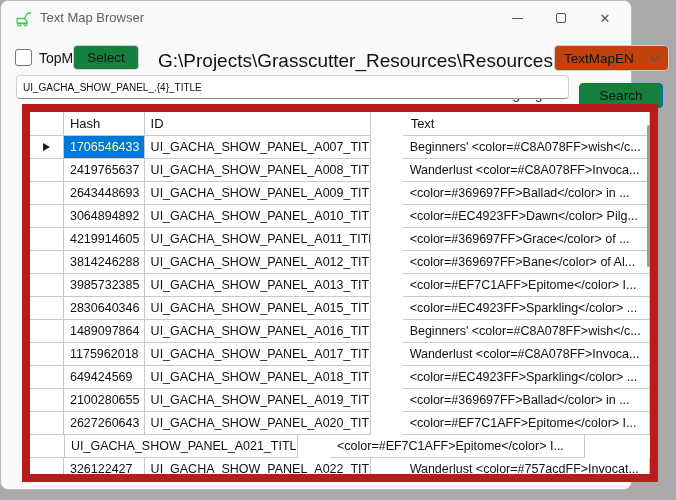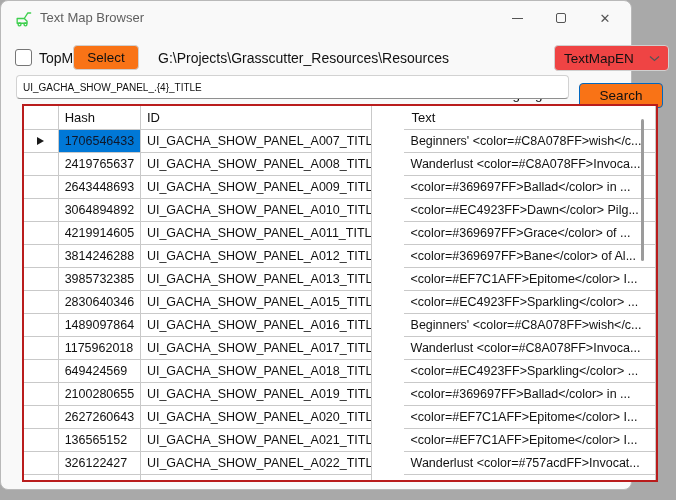--- a/index.html
+++ b/index.html
@@ -16,52 +16,52 @@
   .winbtns { position:absolute; right:4px; top:0; height:34px; display:flex; }
   .winbtn { width:44px; height:34px; display:flex; align-items:center; justify-content:center; }
   .glyph-min { width:11px; height:1px; background:#555; }
   .glyph-max { width:10px; height:10px; border:1px solid #555; border-radius:2px; }
   .glyph-close { font-size:13px; color:#555; line-height:1; }
 
   
   .checkbox { position:absolute; left:14px; top:48px; width:17px; height:17px;
               background:#fff; border:1px solid #767676; border-radius:3px; }
   .cb-label { position:absolute; left:38px; top:49px; font-size:14px; }
-  .btn { background:#f97316; border:1px solid #d0d0d0; border-radius:4px;
+  .btn { background:#15803d; border:1px solid #d0d0d0; border-radius:4px;
          font-family:inherit; font-size:13.5px; color:#111; }
   .select-btn { position:absolute; left:72px; top:44px; width:66px; height:25px; }
-  .path-label { position:absolute; left:157px; top:49px; font-size:14px; }
+  .path-label { position:absolute; left:157px; top:49px; font-size:19px; }
   .lang-label { position:absolute; left:489px; top:49px; font-size:13.5px;margin-top:37px; }
   .combo { position:absolute; left:553px; top:44px; width:115px; height:26px;
-           background:#ef4444; border:1px solid #d0d0d0; border-radius:4px;
+           background:#c2410c; border:1px solid #d0d0d0; border-radius:4px;
            display:flex; align-items:center; justify-content:space-between;
            padding:0 8px 0 9px; font-size:13.5px; }
 
   
   .search-input { position:absolute; left:15px; top:74px; width:553px; height:24px;
                   border:1px solid #d2d2d2; border-bottom-color:#8f8f8f; border-radius:4px;
                   background:#fff; font-family:inherit; font-size:10px; padding:0 6px; color:#111; }
   .search-btn { position:absolute; left:578px; top:82px; width:84px; height:25px;
                 border:1.5px solid #0067C0; }
 
   
   .grid { position:absolute; left:21px; top:103px; width:636px; height:378px;
-          background:#fff; border:2px solid #b91c1c; overflow:hidden; }
+          background:#fff; border:8px solid #b91c1c; overflow:hidden; }
   .grid-header, .grid-row { display:flex; }
   .grid-header { height:24px; }
   .grid-row { height:23px; }
   .cell { display:flex; align-items:center; overflow:hidden; white-space:pre;
           border-right:1px solid #c9c9c9; border-bottom:1px solid #c9c9c9;
           font-size:12.5px; padding-left:7px; }
   .grid-header .cell { font-size:13px; padding-left:8px; }
   .cell.rowhdr { width:35px; padding-left:0; justify-content:center; }
   .cell.hash { width:83px; padding-left:6px; }
   .cell.id { width:233px; padding-left:6px; }
   .cell.text { width:255px;margin-left:32px; }
-  .sel-cell { background:#0078D7; color:#0f172a; }
+  .sel-cell { background:#0078D7; color:#fef9c3; }
   .tri { width:0; height:0; border-left:7px solid #1a1a1a;
          border-top:4.5px solid transparent; border-bottom:4.5px solid transparent; }
   .vthumb { position:absolute; left:617px; top:13px; width:3px; height:142px;
             background:#9b9b9b; border-radius:2px; }
 </style>
 </head>
 <body>
 
 <div class="window">
 
@@ -184,21 +184,20 @@
           <div class="cell text">&lt;color=#369697FF&gt;Ballad&lt;/color&gt; in ...</div>
         </div>
         <div class="grid-row">
           <div class="cell rowhdr"></div>
           <div class="cell hash">2627260643</div>
           <div class="cell id">UI_GACHA_SHOW_PANEL_A020_TITLE</div>
           <div class="cell text">&lt;color=#EF7C1AFF&gt;Epitome&lt;/color&gt; I...</div>
         </div>
         <div class="grid-row">
           <div class="cell rowhdr"></div>
-          <div class="cell hash">136565152</div>
           <div class="cell id">UI_GACHA_SHOW_PANEL_A021_TITLE</div>
           <div class="cell text">&lt;color=#EF7C1AFF&gt;Epitome&lt;/color&gt; I...</div>
         </div>
         <div class="grid-row">
           <div class="cell rowhdr"></div>
           <div class="cell hash">326122427</div>
           <div class="cell id">UI_GACHA_SHOW_PANEL_A022_TITLE</div>
           <div class="cell text">Wanderlust &lt;color=#757acdFF&gt;Invocat...</div>
         </div>
         <div class="grid-row">

